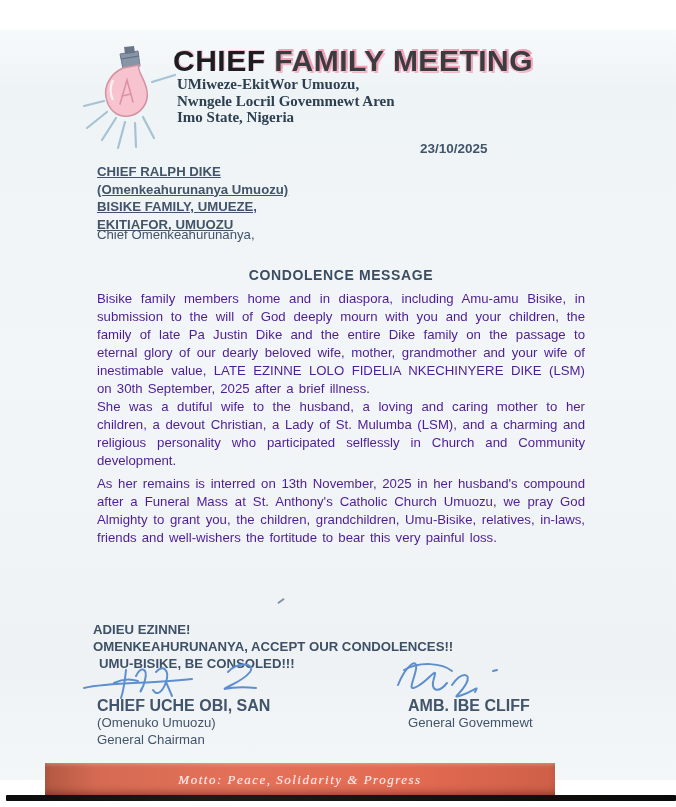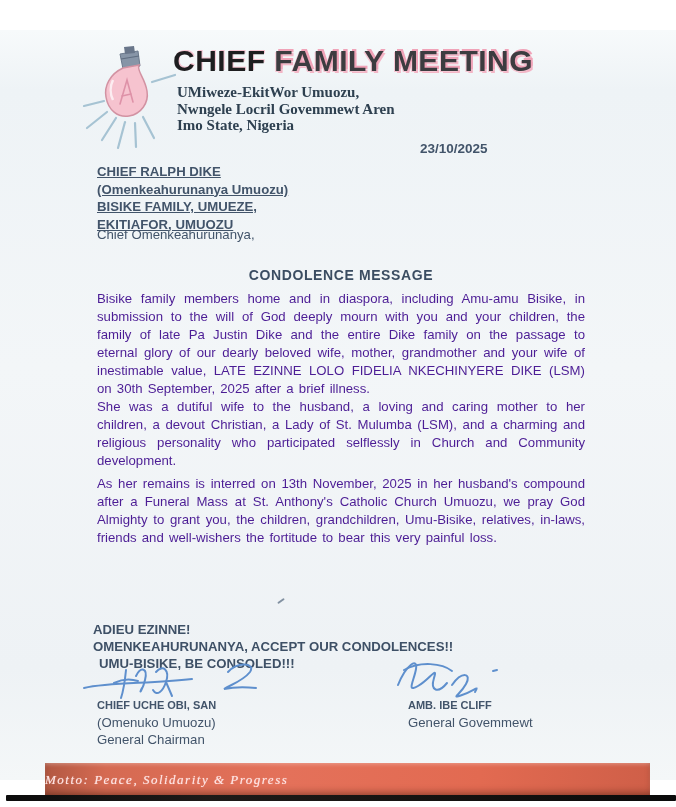--- a/index.html
+++ b/index.html
@@ -20,21 +20,21 @@
   }
   .org-title .plain{
     color:#1d1d1f;
     text-shadow:1px -1px 0 #f4c3d1;
   }
   .org-title .highlight{
     color:#3c3c40;
     text-shadow:2px -2px 0 #f0a3b8,-1px 1px 0 #f6c6d3,2px 2px 0 #f3b5c6;
   }
   .org-address{
-    position:absolute;left:177px;top:84px;
+    position:absolute;left:177px;top:76px;
     font-family:"Liberation Serif", serif;
     font-size:15px;font-weight:600;color:#2e4050;line-height:16.5px;
   }
   
   .date-line{
     position:absolute;left:420px;top:141px;width:163px;text-align:left;
     font-size:13.5px;font-weight:bold;color:#42546a;
   }
   .recipient{
     position:absolute;left:97px;top:163px;
@@ -59,29 +59,29 @@
     position:absolute;left:93px;top:621px;
     font-size:13.2px;line-height:17.2px;font-weight:bold;color:#3e5066;
   }
   
   .sig{position:absolute;}
   .sig-left{left:80px;top:658px;}
   .sig-right{left:390px;top:655px;}
   .signatory{
     position:absolute;font-size:13.2px;line-height:17px;color:#42546a;
   }
-  .signatory .name{font-weight:bold;font-size:11px;}
+  .signatory .name{font-weight:bold;font-size:16px;}
   .signatory-left{left:97px;top:697px;}
   .signatory-right{left:408px;top:697px;}
   
   .motto-band{
-    position:absolute;left:45px;top:763px;width:605px;height:33px;
+    position:absolute;left:45px;top:763px;width:510px;height:33px;
     background:linear-gradient(90deg,#b25842 0%,#d56a52 10%,#e4715a 40%,#e26a51 72%,#cf5f48 100%);
     box-shadow:inset 0 -6px 8px -4px rgba(55,18,8,.6), inset 0 3px 4px -2px rgba(255,255,255,.35);
-    display:flex;align-items:center;justify-content:flex-start;
+    display:flex;align-items:center;justify-content:center;
   }
   .motto-text{
     font-family:"Liberation Serif", serif;font-style:italic;
     font-size:13px;letter-spacing:1.5px;color:#ffe2e2;
     text-shadow:0 0 1px rgba(255,255,255,.6);
   }
   .edge-strip{
     position:absolute;left:6px;top:795px;width:670px;height:6px;
     background:linear-gradient(90deg,#0c0c0c,#1e1a18 30%,#141210 65%,#0a0a0a);
     border-radius:1px;

